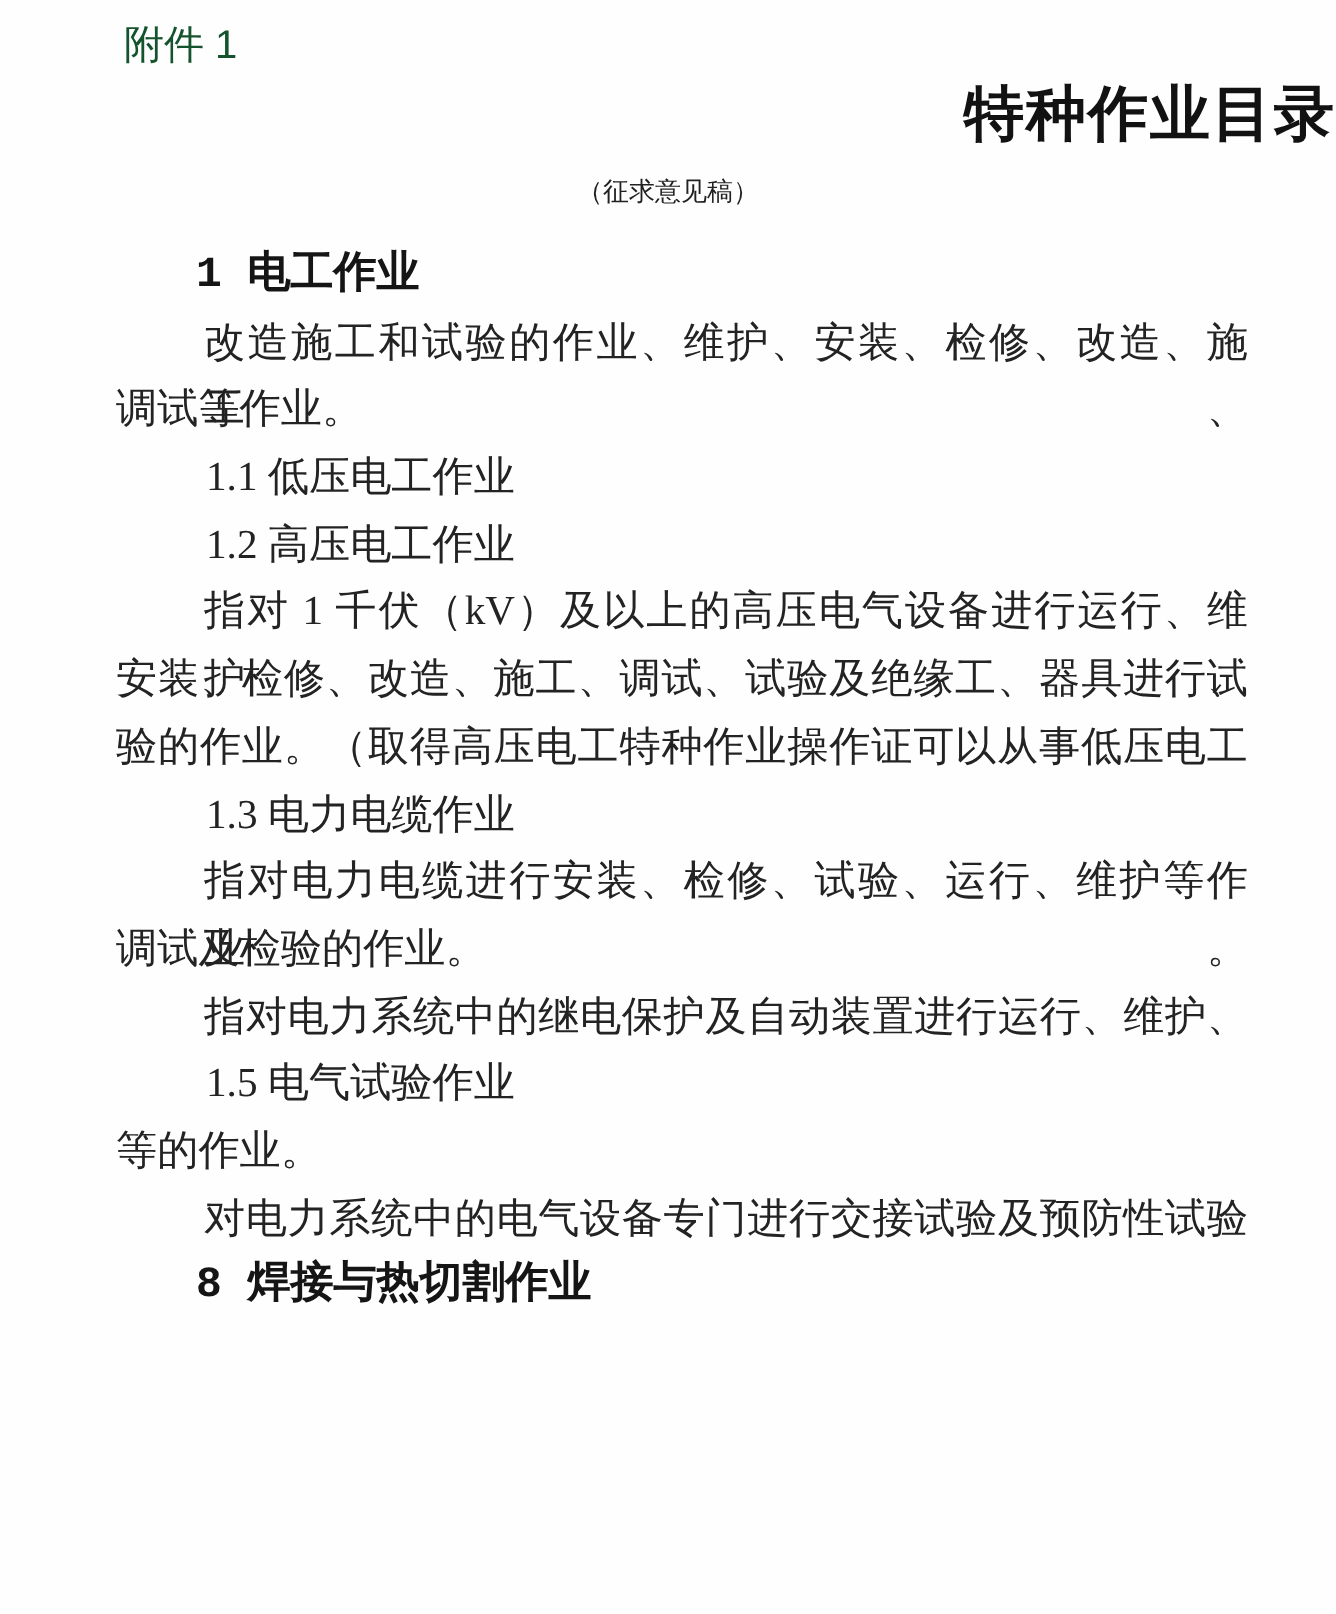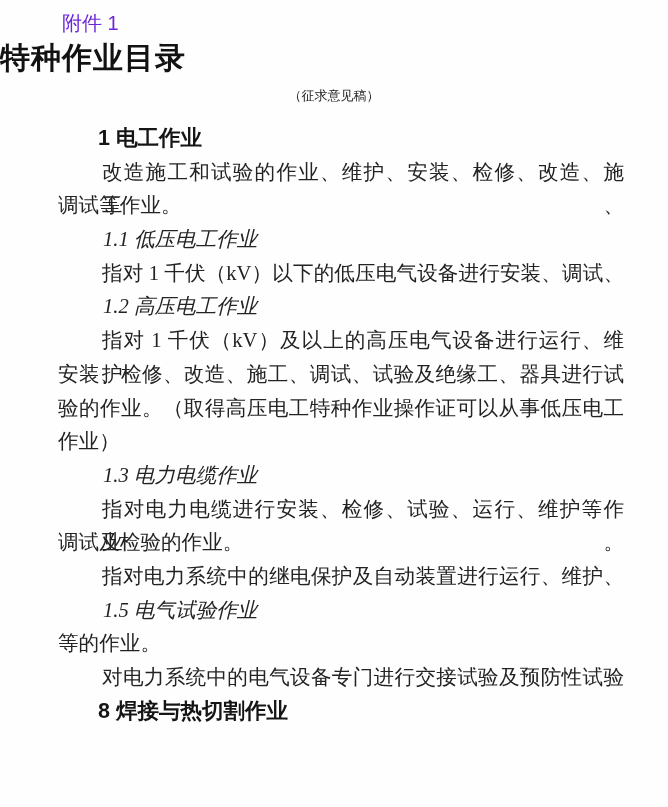--- a/index.html
+++ b/index.html
@@ -17,29 +17,29 @@
     overflow: hidden;
   }
   .attachment {
     position: absolute;
     left: 62px;
     top: 10px;
     font-family: "Liberation Sans", "DejaVu Sans", sans-serif;
     font-size: 20px;
     line-height: 26px;
     font-weight: 500;
-    color: #6d28d9;
+    color: #14532d;
   }
   .title {
     position: absolute;
     left: 0;
     right: 0;
     top: 40px;
     margin: 0;
-    text-align: left;
+    text-align: right;
     font-size: 30px;
     line-height: 36px;
     font-weight: 700;
     letter-spacing: 1px;
     color: #121212;
   }
   .subtitle {
     position: absolute;
     left: 0;
     right: 0;
@@ -62,24 +62,24 @@
     line-height: 33.7px;
     white-space: nowrap;
     overflow: visible;
   }
   .ln.just {
     white-space: normal;
     text-align: justify;
     text-align-last: justify;
   }
   .ind  { padding-left: 44px; }
-  .sub  { padding-left: 45px; font-style: italic; }
+  .sub  { padding-left: 45px; }
   .h {
     padding-left: 40px;
-    font-family: Liberation Sans, sans-serif;
+    font-family: Liberation Mono, monospace;
     font-weight: 700;
     font-size: 21.5px;
     color: #151515;
   }
 </style>
 </head>
 <body>
 
 <div class="page">
 
@@ -87,26 +87,24 @@
 
   <h1 class="title">特种作业目录</h1>
 
   <div class="subtitle">（征求意见稿）</div>
 
   <div class="doc-body">
     <div class="ln h">1 电工作业</div>
     <div class="ln ind just">改造施工和试验的作业、维护、安装、检修、改造、施工、</div>
     <div class="ln">调试等作业。</div>
     <div class="ln sub">1.1 低压电工作业</div>
-    <div class="ln ind just">指对 1 千伏（kV）以下的低压电气设备进行安装、调试、</div>
     <div class="ln sub">1.2 高压电工作业</div>
     <div class="ln ind just">指对 1 千伏（kV）及以上的高压电气设备进行运行、维护、</div>
     <div class="ln just">安装、检修、改造、施工、调试、试验及绝缘工、器具进行试</div>
     <div class="ln just">验的作业。（取得高压电工特种作业操作证可以从事低压电工</div>
-    <div class="ln">作业）</div>
     <div class="ln sub">1.3 电力电缆作业</div>
     <div class="ln ind just">指对电力电缆进行安装、检修、试验、运行、维护等作业。</div>
     <div class="ln">调试及检验的作业。</div>
     <div class="ln ind just">指对电力系统中的继电保护及自动装置进行运行、维护、</div>
     <div class="ln sub">1.5 电气试验作业</div>
     <div class="ln">等的作业。</div>
     <div class="ln ind just">对电力系统中的电气设备专门进行交接试验及预防性试验</div>
     <div class="ln h">8 焊接与热切割作业</div>
   </div>
 

